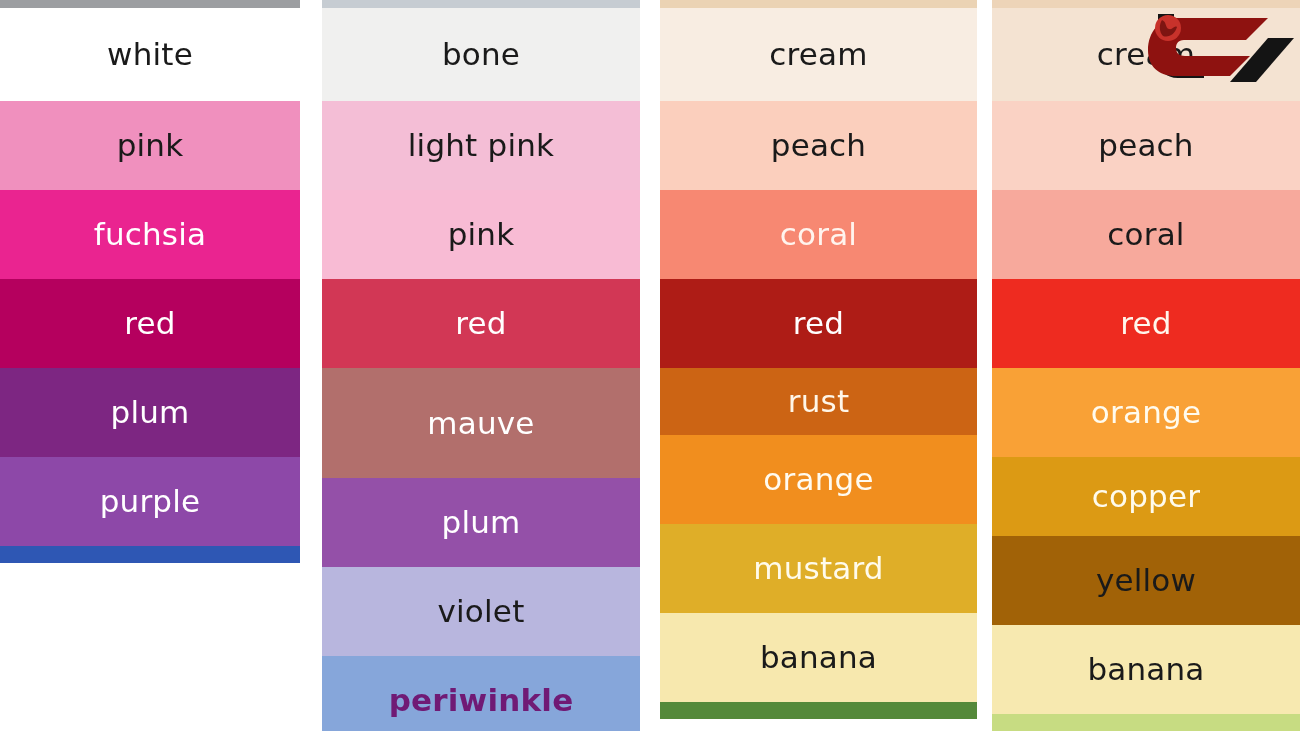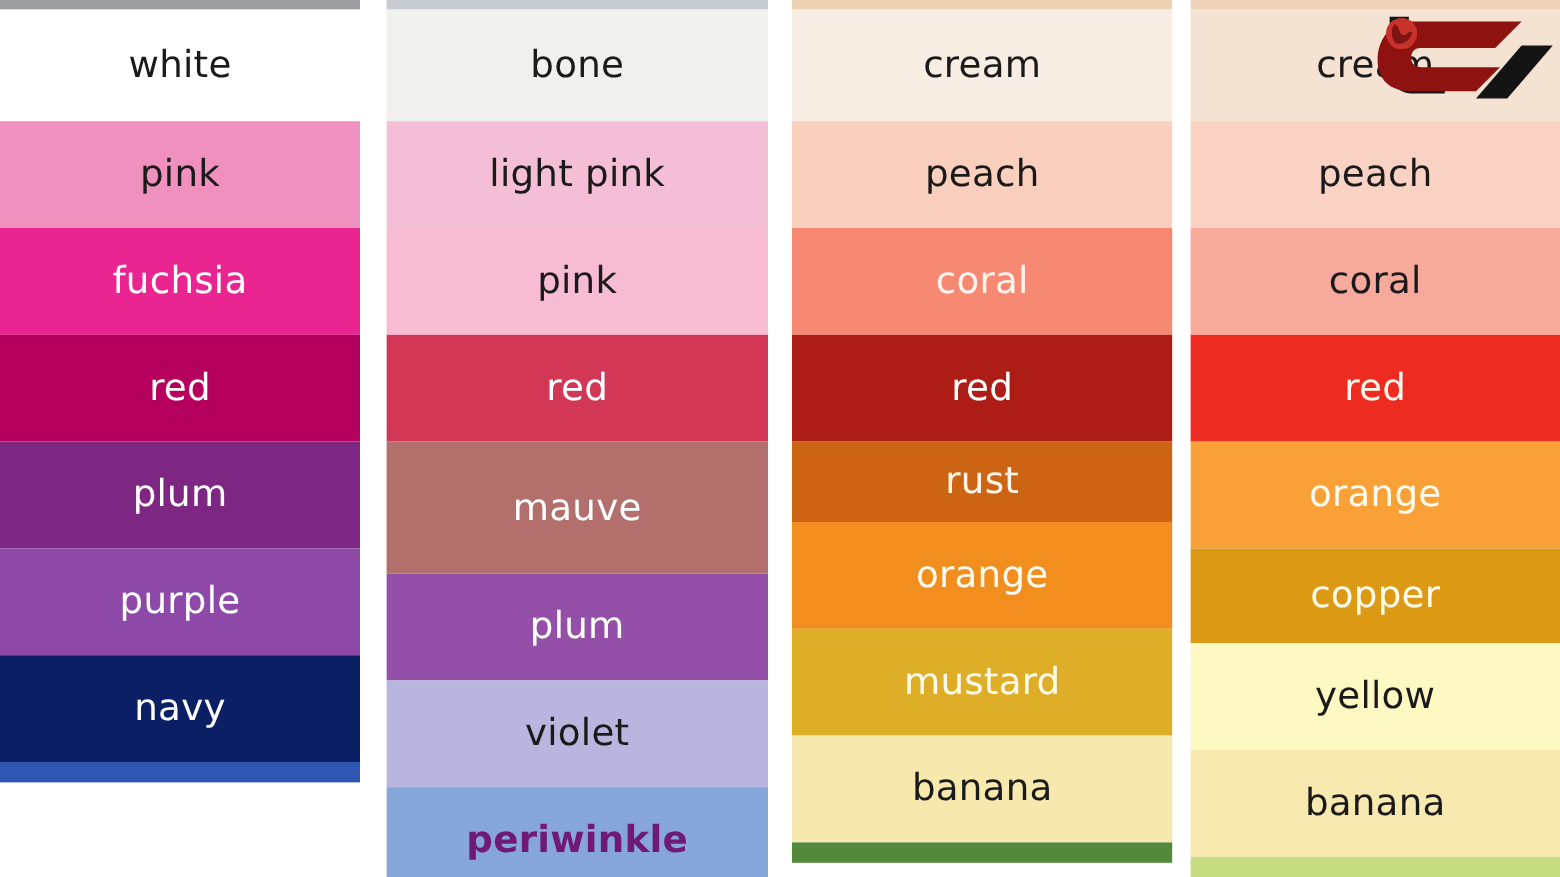--- a/index.html
+++ b/index.html
@@ -71,23 +71,20 @@
       </div>
       <div class="swatch" style="background: rgb(181, 0, 94); height: 89px;">
         <span class="swatch-label" style="color: rgb(255, 255, 255);">red</span>
       </div>
       <div class="swatch" style="background: rgb(125, 38, 130); height: 89px;">
         <span class="swatch-label" style="color: rgb(255, 255, 255);">plum</span>
       </div>
       <div class="swatch" style="background: rgb(141, 72, 168); height: 89px;">
         <span class="swatch-label" style="color: rgb(255, 255, 255);">purple</span>
       </div>
-      <div class="swatch" style="background: rgb(11, 32, 100); height: 89px;">
-        <span class="swatch-label" style="color: rgb(255, 255, 255);">navy</span>
-      </div>
       <div class="swatch edge-band" style="background: rgb(46, 87, 180); height: 17px;"></div>
     </div>
     <div class="palette-column" style="left: 322px; width: 318px;">
       <div class="swatch edge-band" style="background: rgb(198, 204, 210); height: 8px;"></div>
       <div class="swatch" style="background: rgb(240, 240, 239); height: 93px;">
         <span class="swatch-label" style="color: rgb(26, 26, 26);">bone</span>
       </div>
       <div class="swatch" style="background: rgb(244, 190, 214); height: 89px;">
         <span class="swatch-label" style="color: rgb(26, 26, 26);">light pink</span>
       </div>
@@ -152,21 +149,21 @@
       </div>
       <div class="swatch" style="background: rgb(238, 43, 32); height: 89px;">
         <span class="swatch-label" style="color: rgb(255, 246, 236);">red</span>
       </div>
       <div class="swatch" style="background: rgb(249, 161, 54); height: 89px;">
         <span class="swatch-label" style="color: rgb(255, 251, 238);">orange</span>
       </div>
       <div class="swatch" style="background: rgb(220, 154, 20); height: 79px;">
         <span class="swatch-label" style="color: rgb(255, 251, 236);">copper</span>
       </div>
-      <div class="swatch" style="background: #fef9c3; height: 89px;">
+      <div class="swatch" style="background: #a16207; height: 89px;">
         <span class="swatch-label" style="color: rgb(26, 26, 26);">yellow</span>
       </div>
       <div class="swatch" style="background: rgb(247, 233, 176); height: 89px;">
         <span class="swatch-label" style="color: rgb(26, 26, 26);">banana</span>
       </div>
       <div class="swatch edge-band" style="background: rgb(199, 220, 130); height: 17px;"></div>
     </div>
     <div id="watermark" style="left: 1118px; top: 8px; width: 176px; height: 82px;">
     <svg width="176" height="82" viewBox="0 0 176 82" xmlns="http://www.w3.org/2000/svg">
 

